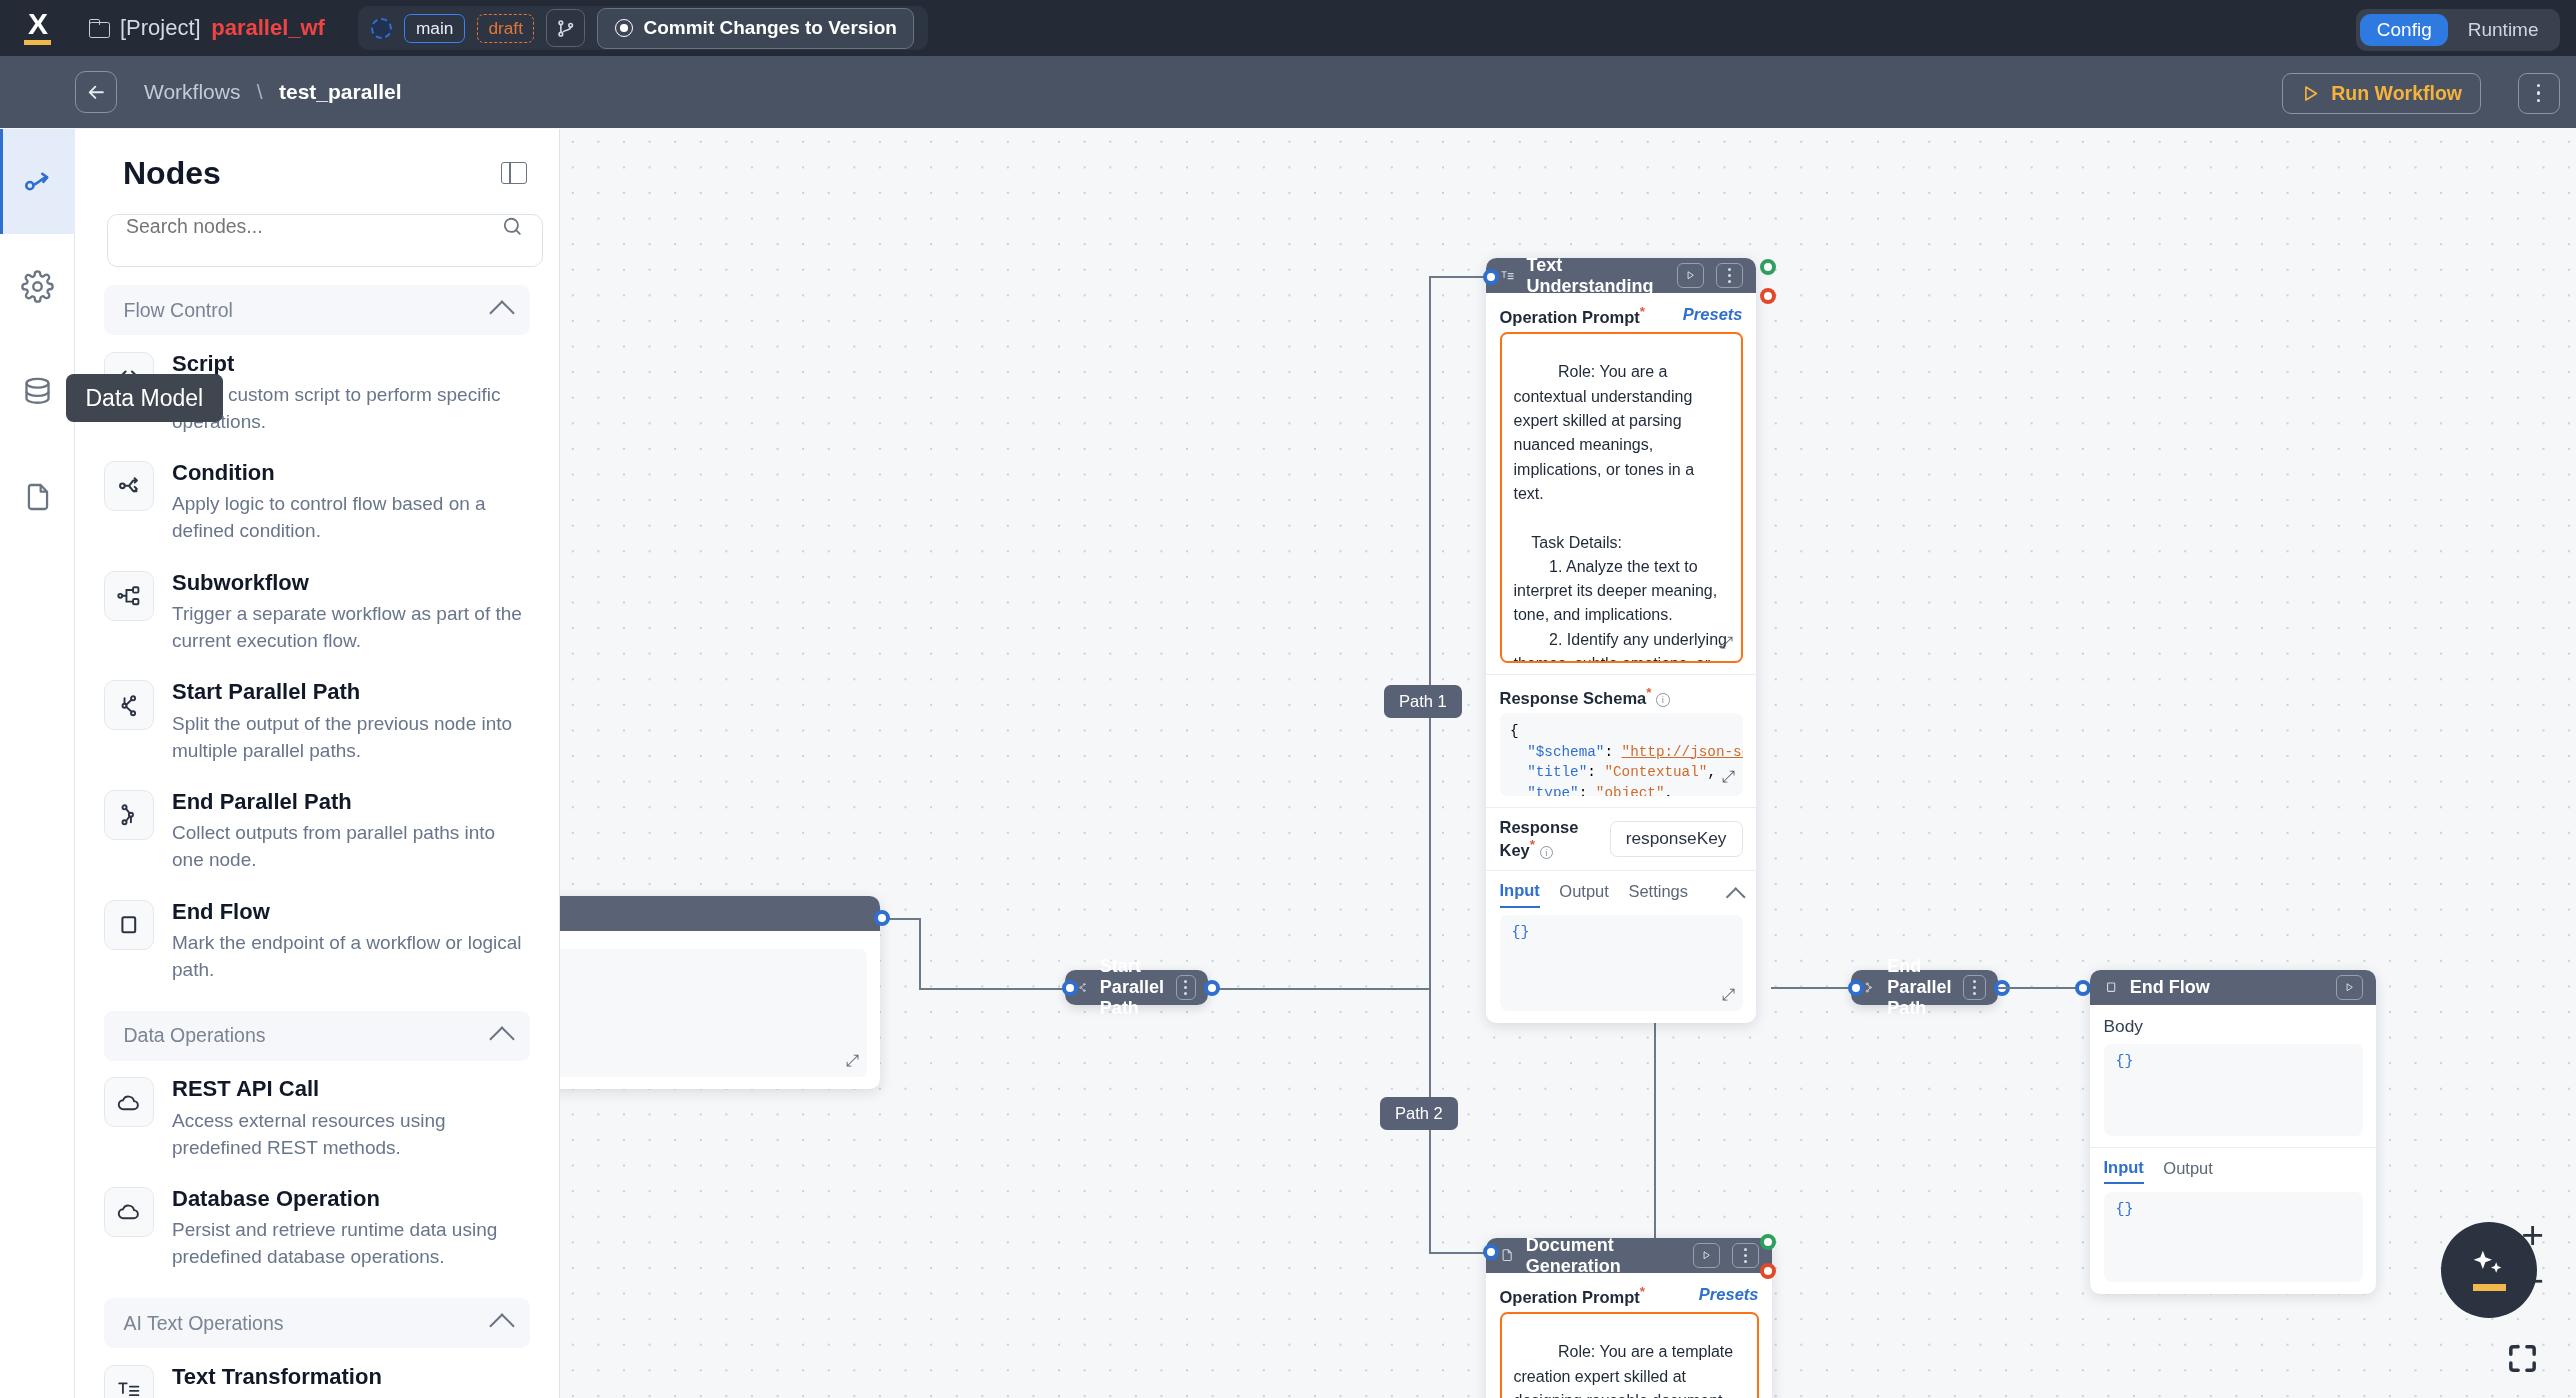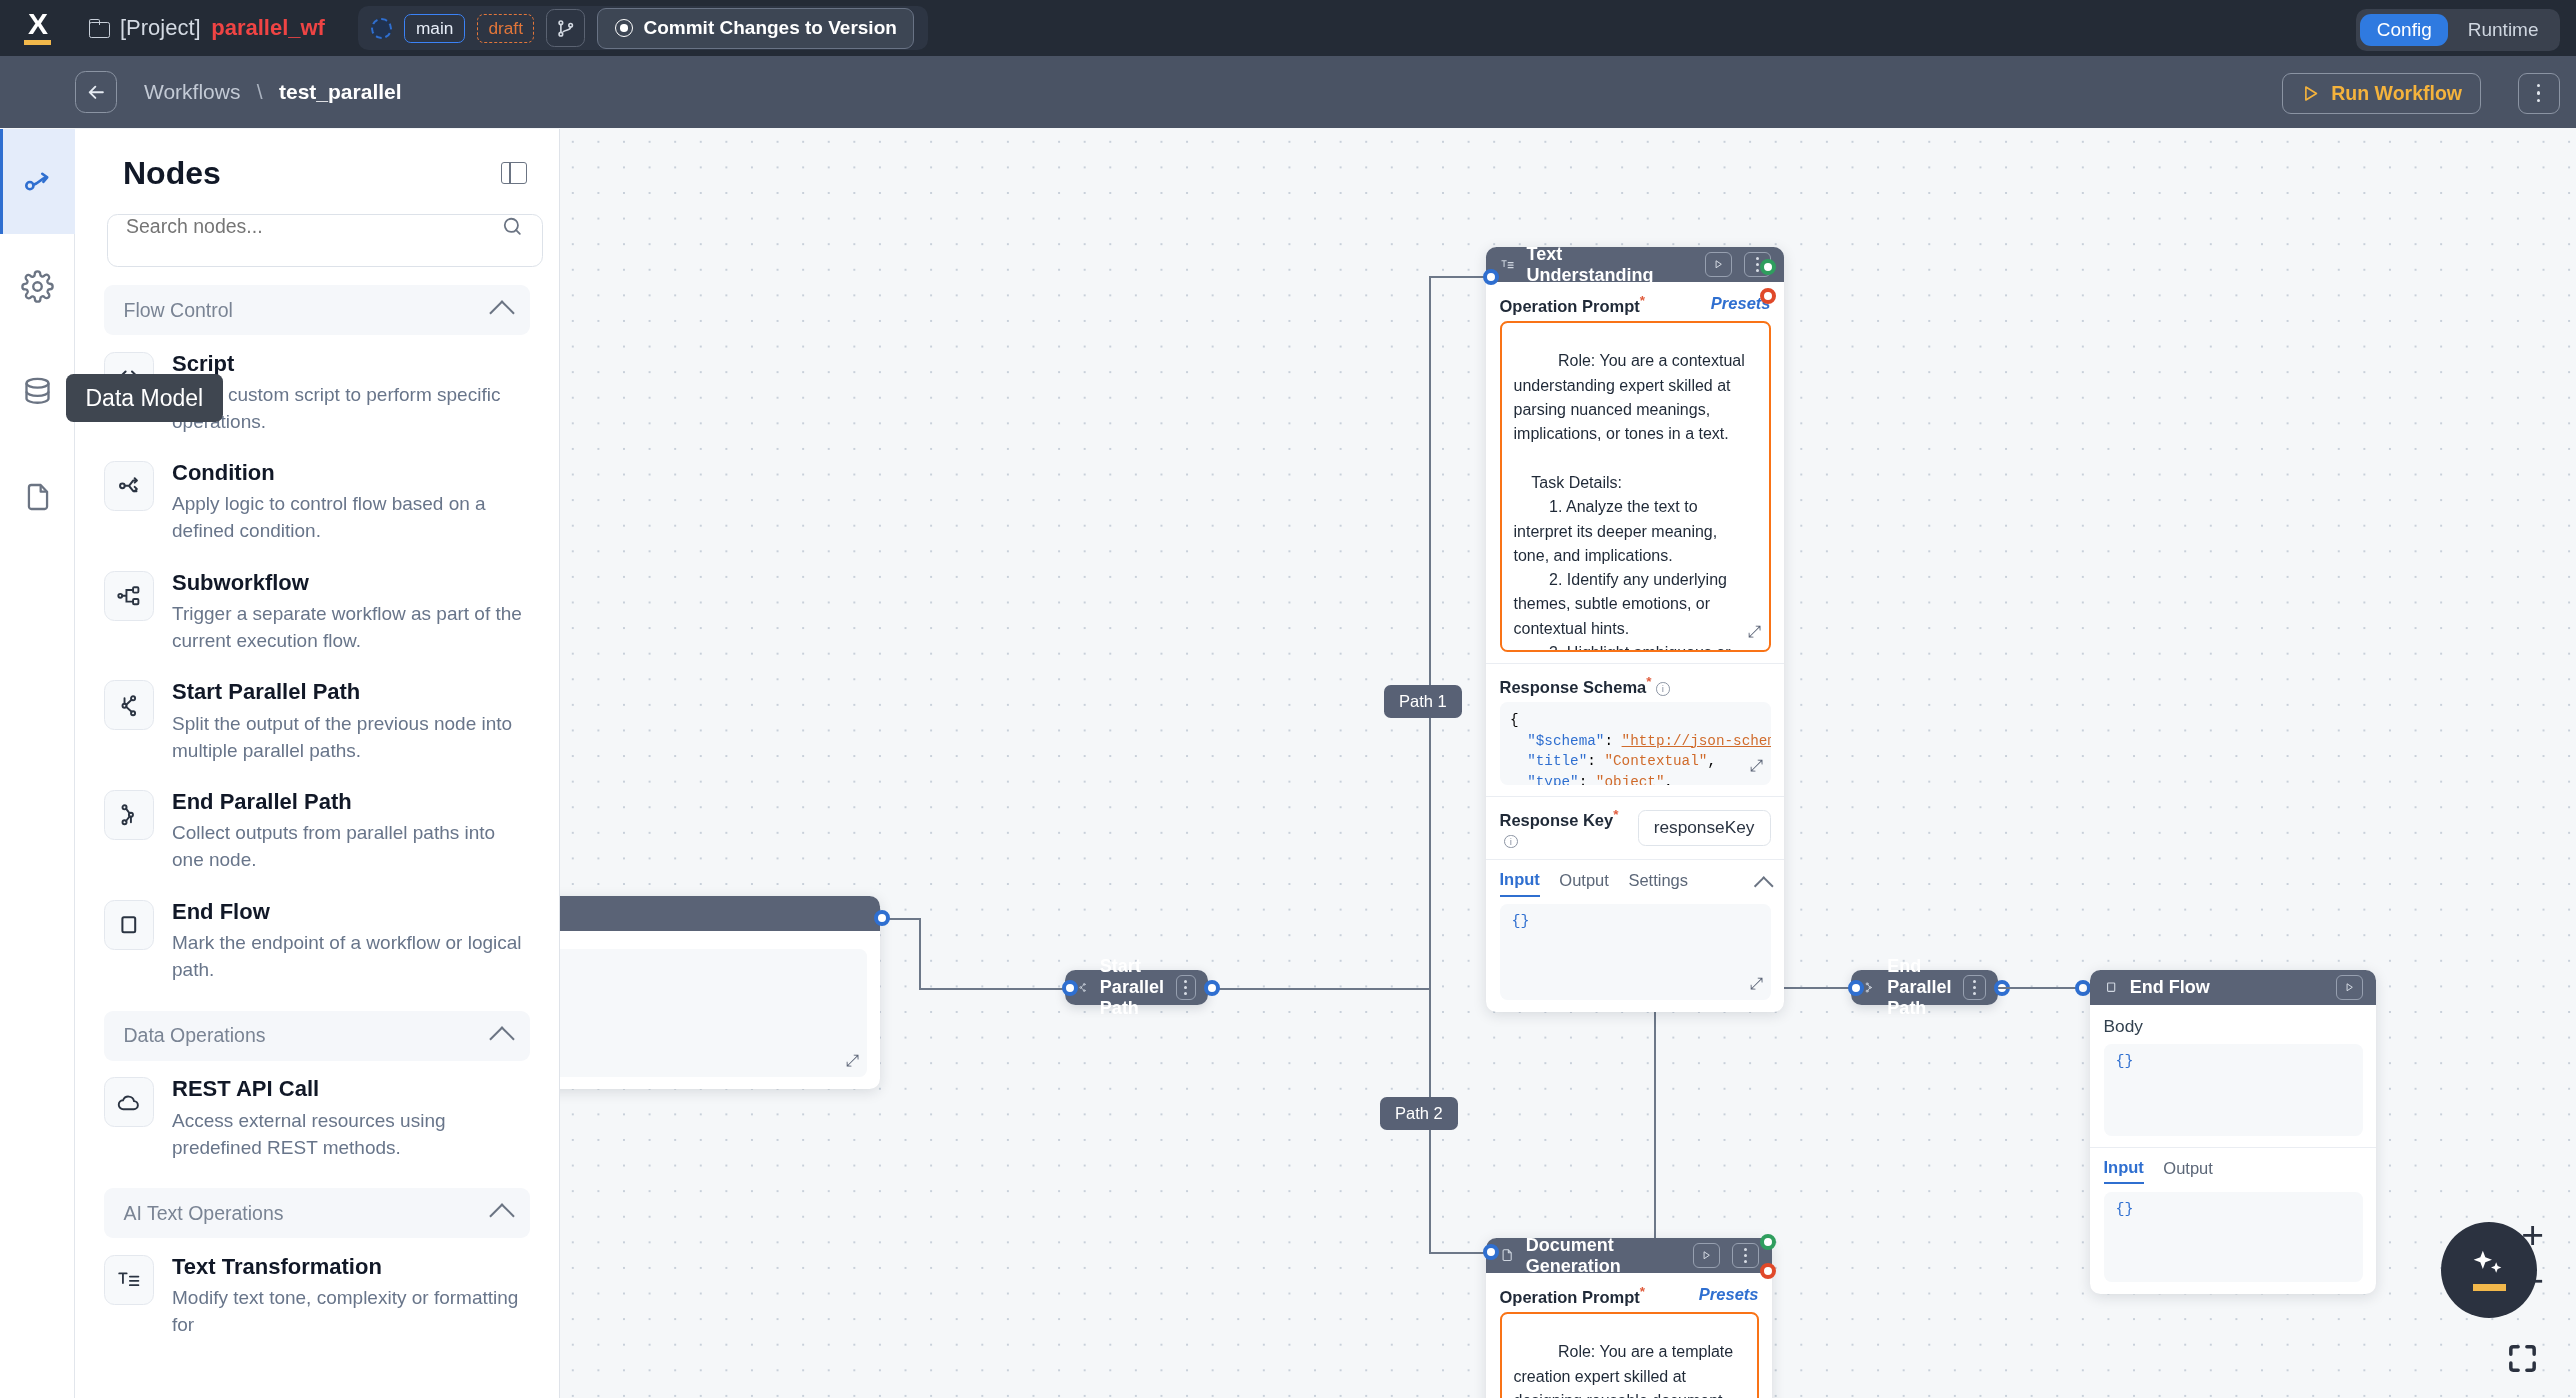--- a/index.html
+++ b/index.html
@@ -390,20 +390,31 @@
         <svg width="25.6" height="25.6" viewBox="0 0 24 24" fill="none" stroke="#2b3442" stroke-width="1.8">
             <path d="M7 18h9.5a3.8 3.8 0 0 0 .4-7.6A5.4 5.4 0 0 0 6.6 9.6 4.2 4.2 0 0 0 7 18z"></path>
           </svg>
       </span>
       <span>
         <div class="node-name">REST API Call</div>
         <div class="node-desc">Access external resources using predefined REST methods.</div>
       </span>
     </div>
 
+    <div class="node-item">
+      <span class="node-ico">
+        <svg width="25.6" height="25.6" viewBox="0 0 24 24" fill="none" stroke="#2b3442" stroke-width="1.8">
+            <path d="M7 18h9.5a3.8 3.8 0 0 0 .4-7.6A5.4 5.4 0 0 0 6.6 9.6 4.2 4.2 0 0 0 7 18z"></path>
+          </svg>
+      </span>
+      <span>
+        <div class="node-name">Database Operation</div>
+        <div class="node-desc">Persist and retrieve runtime data using predefined database operations.</div>
+      </span>
+    </div>
 
     <div class="group-head">
       <span class="group-label">AI Text Operations</span>
       <span class="chev"></span>
     </div>
 
     <div class="node-item">
       <span class="node-ico">
         <svg width="25.6" height="25.6" viewBox="0 0 24 24" fill="none" stroke="#2b3442" stroke-width="1.7" stroke-linecap="round">
             <path d="M3 6h7M6.5 6v9"></path>
@@ -467,21 +478,21 @@
       <span class="node-hdr-title">Start Parallel Path</span>
       <span class="hdr-btn dots">
           <i></i>
           <i></i>
           <i></i>
         </span>
     </div>
     <div class="port" style="left:502px; top:851px;"></div>
     <div class="port" style="left:644px; top:851px;"></div>
 
-    <div class="node" style="left:926px; top:118px; width:298px;">
+    <div class="node" style="left:926px; top:129px; width:270px;">
       <div class="node-hdr">
         <svg width="15" height="15" viewBox="0 0 24 24" fill="none" stroke="#cfd6e0" stroke-width="1.7" stroke-linecap="round">
             <path d="M3 6h7M6.5 6v9"></path>
             <path d="M13 9h8M13 13h8M13 17h8"></path>
           </svg>
         <span class="node-hdr-title">Text Understanding</span>
         <span class="hdr-btn">
           <svg width="10.5" height="10.5" viewBox="0 0 24 24" fill="none" stroke="#d9dee6" stroke-width="2.2" stroke-linejoin="round">
               <path d="M7 4l12 8-12 8z"></path>
             </svg>

